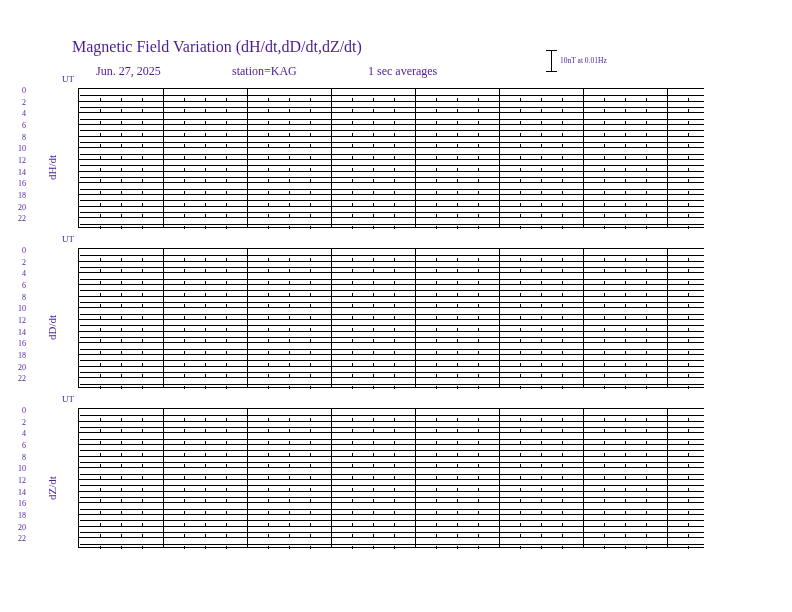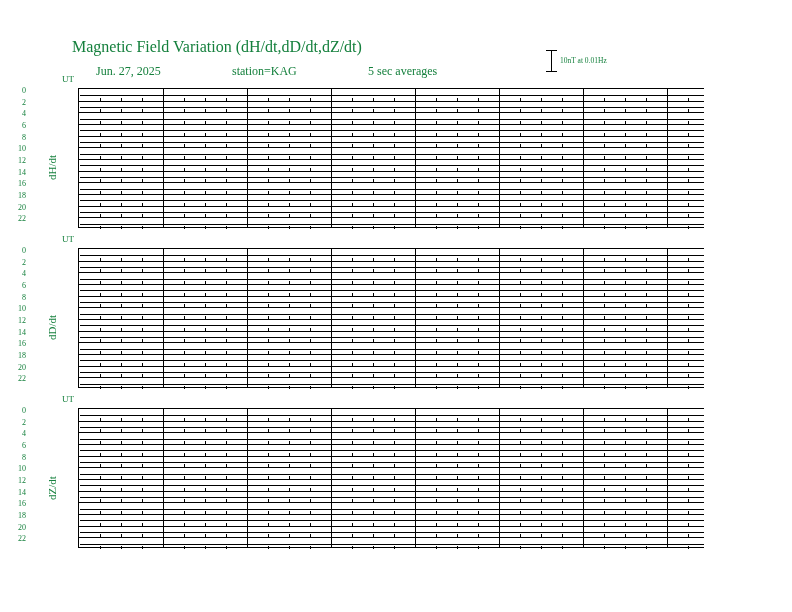--- a/index.html
+++ b/index.html
@@ -6,21 +6,21 @@
     margin: 0;
     padding: 0;
     background: #ffffff;
   }
   #page {
     position: relative;
     width: 704px;
     height: 612px;
     background: #ffffff;
     font-family: "Liberation Serif", serif;
-    color: #15803d;
+    color: #4c1d95;
     overflow: hidden;
   }
   .title {
     position: absolute;
     left: 72px;
     top: 38px;
     font-size: 16px;
     font-family: "Liberation Serif", serif;
     white-space: nowrap;
   }
@@ -126,21 +126,21 @@
   }
 </style>
 </head>
 <body>
 
 <div id="page">
 
   <div class="title">Magnetic Field Variation (dH/dt,dD/dt,dZ/dt)</div>
   <div class="subhead" id="sub-date">Jun. 27, 2025</div>
   <div class="subhead" id="sub-station">station=KAG</div>
-  <div class="subhead" id="sub-avg">5 sec averages</div>
+  <div class="subhead" id="sub-avg">1 sec averages</div>
 
   <div class="scalebar">
     <div class="cap top"></div>
     <div class="vline"></div>
     <div class="cap bottom"></div>
   </div>
   <div class="scalelabel">10nT at 0.01Hz</div>
 
   <div id="panels-root">
       <div class="utlabel" style="left: 62px; top: 74px;">UT</div>

